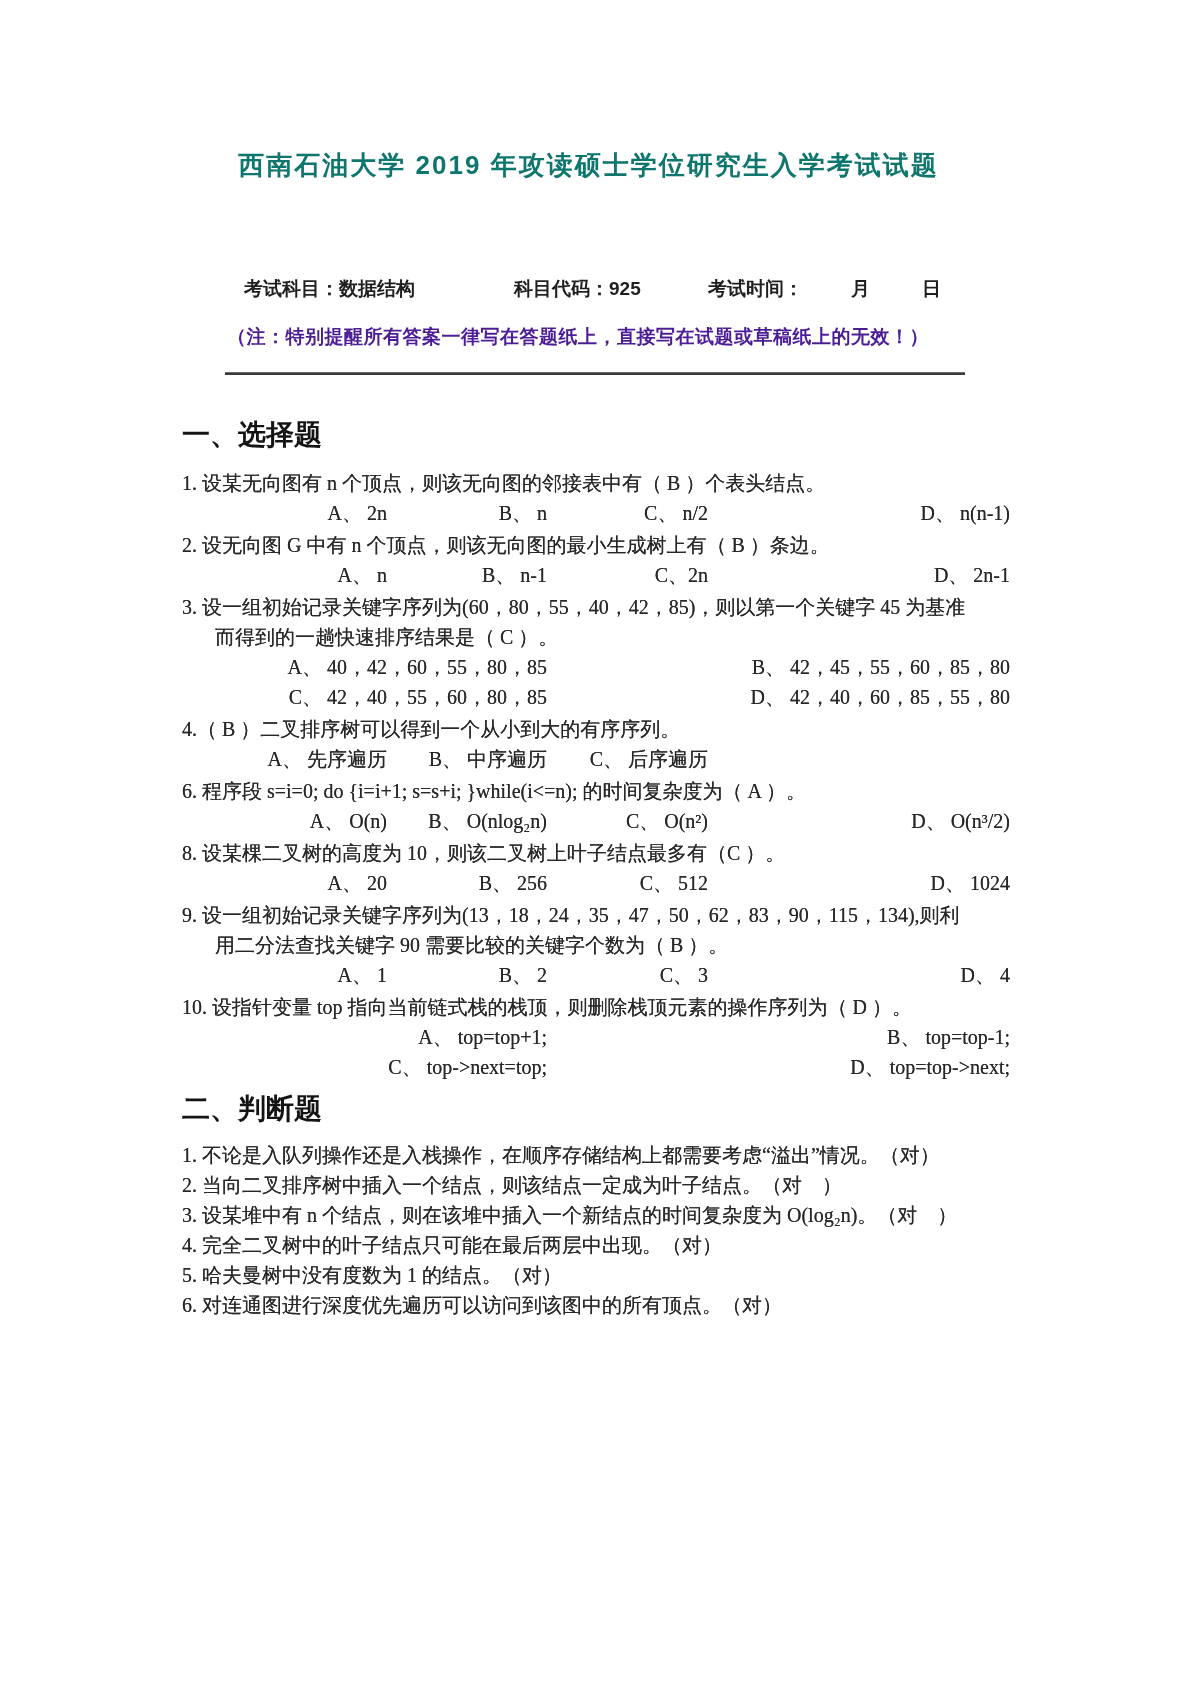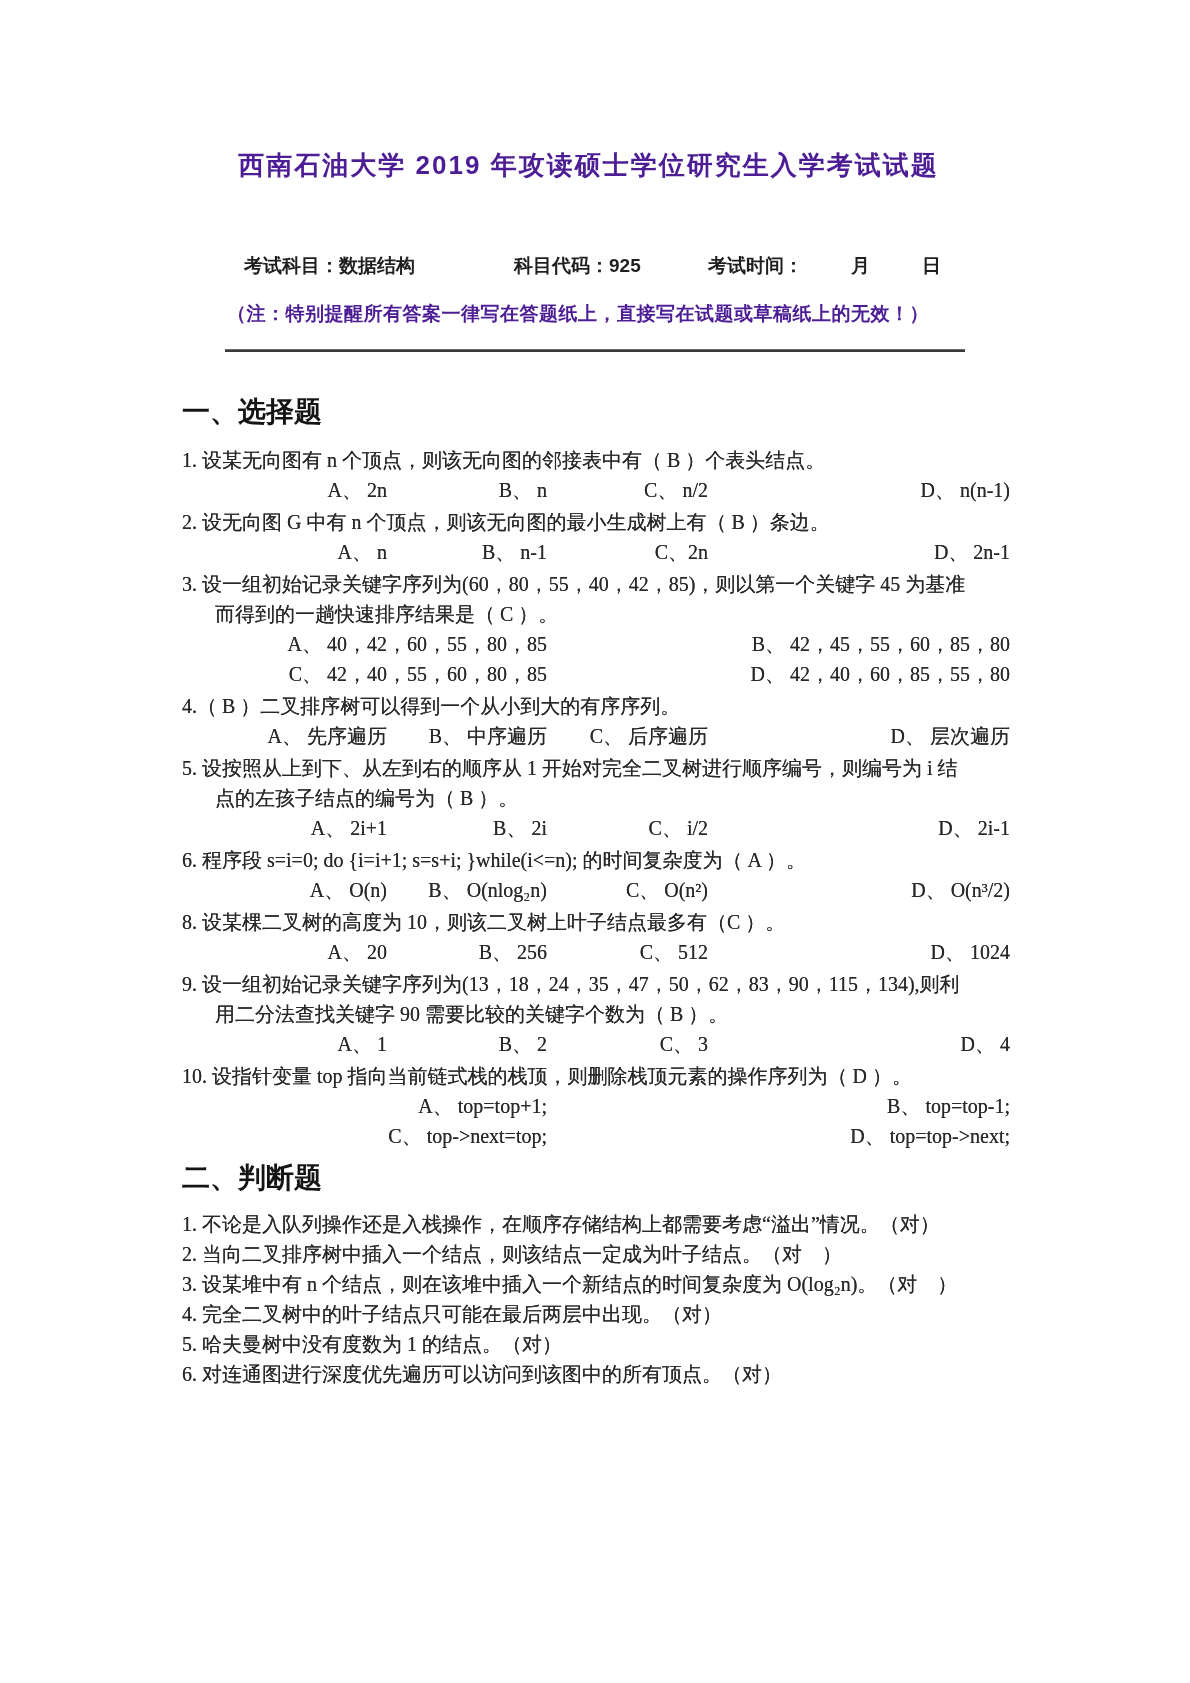--- a/index.html
+++ b/index.html
@@ -15,26 +15,26 @@
 
   .title {
     margin-top:148px;
     width:813px;
     text-align:center;
     font-family:"Liberation Sans","DejaVu Sans",sans-serif;
     font-weight:bold;
     font-size:26px;
     line-height:34px;
     letter-spacing:2px;
-    color:#4c1d95;
+    color:#0f766e;
   }
 
   .meta {
     position:relative;
-    margin-top:71px;
+    margin-top:94px;
     height:24px;
     font-family:"Liberation Sans","DejaVu Sans",sans-serif;
     font-weight:bold;
     font-size:19px;
     color:#1f1f1f;
   }
   .meta span { position:absolute; top:0; white-space:nowrap; }
   .m-subject { left:62px; }
   .m-code    { left:332px; }
   .m-time    { left:526px; }
@@ -141,34 +141,23 @@
         <span>D、 42，40，60，85，55，80</span>
       </div>
     </div>
 
     <div class="q">
       <div class="line">4.（ B ）二叉排序树可以得到一个从小到大的有序序列。</div>
       <div class="line opts c4">
         <span>A、 先序遍历</span>
         <span>B、 中序遍历</span>
         <span>C、 后序遍历</span>
-        <span>D、 层次遍历</span>
-      </div>
-    </div>
-
-    <div class="q">
-      <div class="line">5. 设按照从上到下、从左到右的顺序从 1 开始对完全二叉树进行顺序编号，则编号为 i 结</div>
-      <div class="line cont">点的左孩子结点的编号为（ B ）。</div>
-      <div class="line opts c4">
-        <span>A、 2i+1</span>
-        <span>B、 2i</span>
-        <span>C、 i/2</span>
-        <span>D、 2i-1</span>
-      </div>
-    </div>
+      </div>
+    </div>
+
 
     <div class="q">
       <div class="line">6. 程序段 s=i=0; do {i=i+1;  s=s+i; }while(i&lt;=n); 的时间复杂度为（ A ）。</div>
       <div class="line opts c4">
         <span>A、 O(n)</span>
         <span>B、 O(nlog₂n)</span>
         <span>C、 O(n²)</span>
         <span>D、 O(n³/2)</span>
       </div>
     </div>

